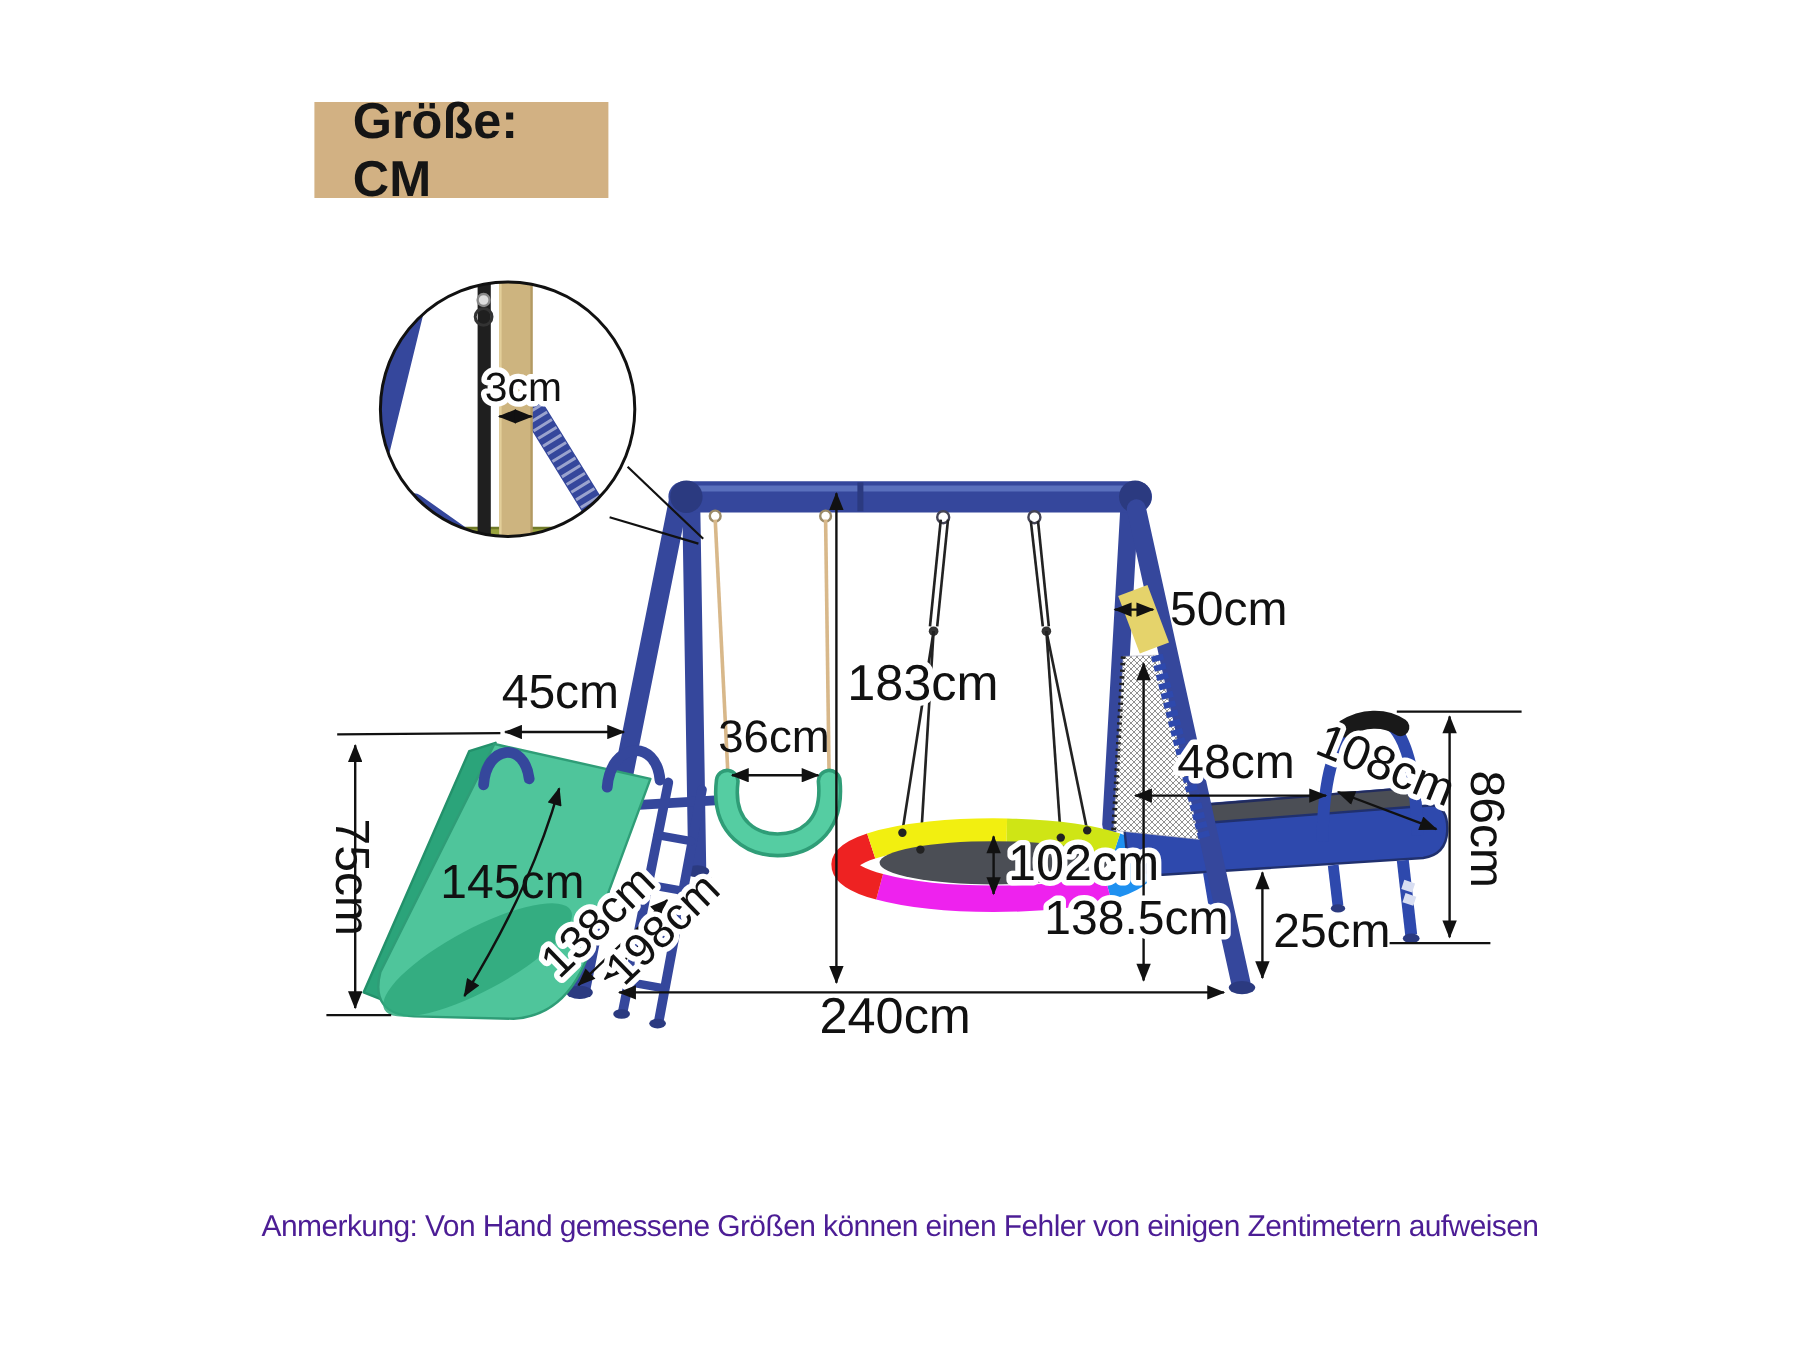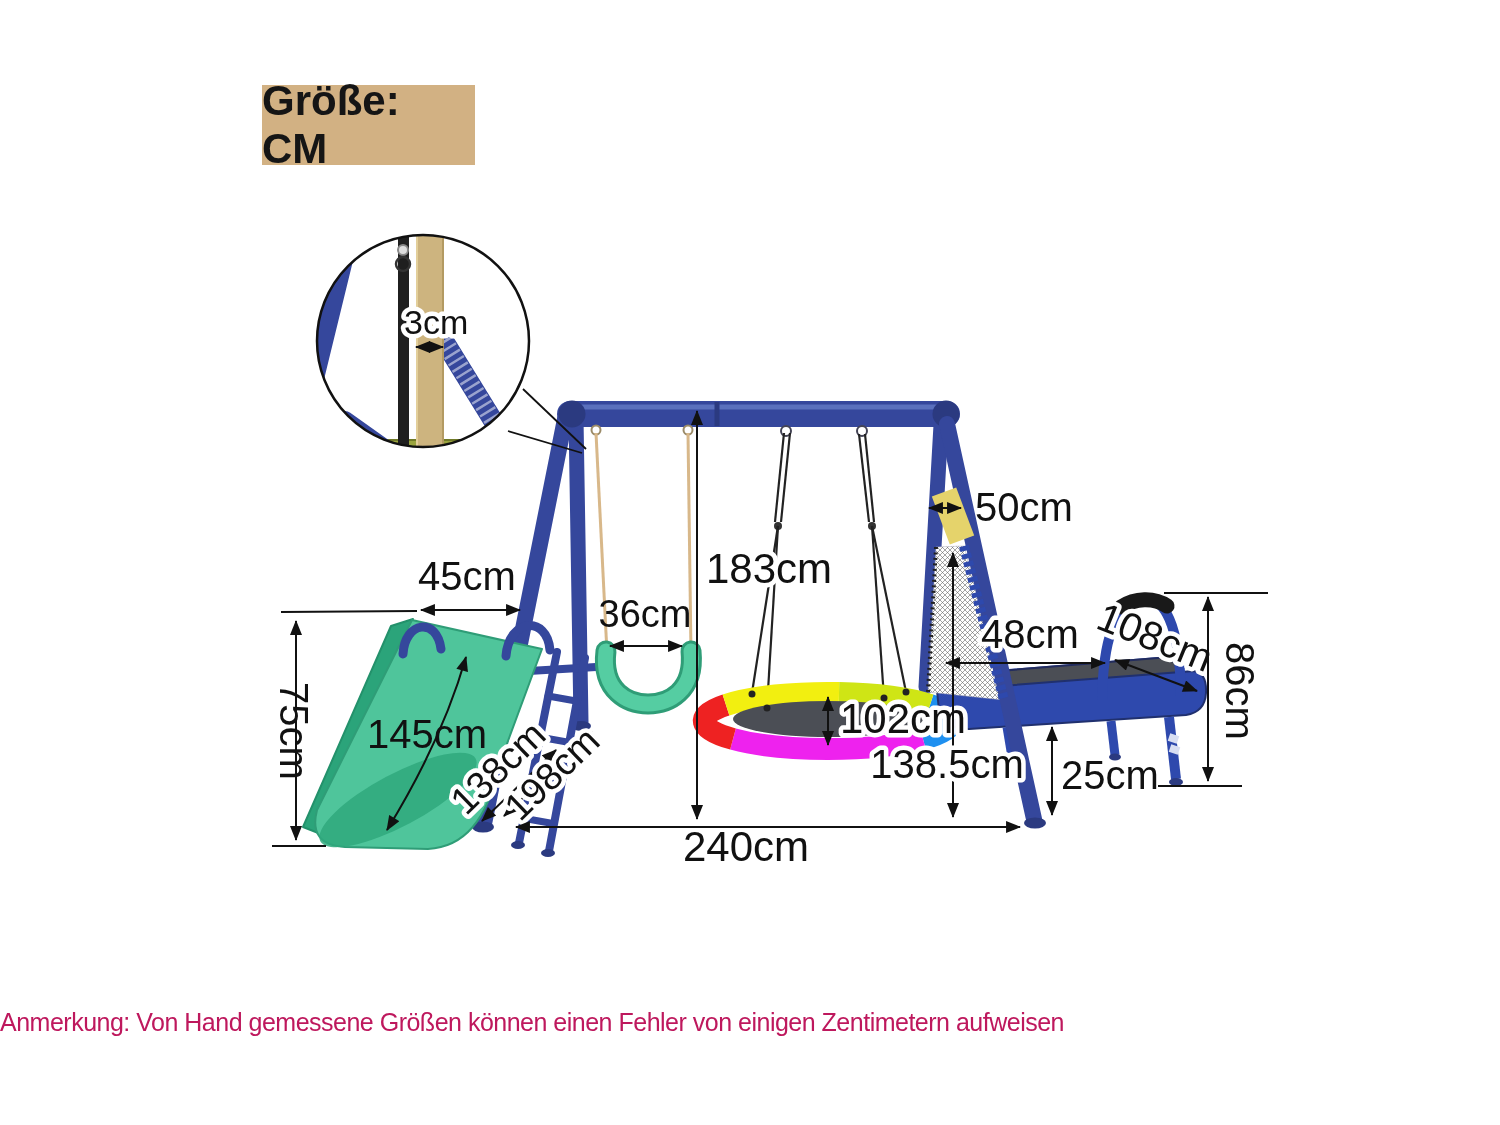--- a/index.html
+++ b/index.html
@@ -1,22 +1,22 @@
 <!DOCTYPE html>
 <html style="--label-bg: #d2b183; --frame-blue: #35479c; --frame-dark: #2b3a80; --trampoline-blue: #2e49ad; --slide-green: #4fc59b; --slide-green-dark: #2ba47a; --seat-green: #55cda2; --pad-yellow: #e5d36b; --rope-tan: #d8b88a; --mat-gray: #4b4e55; --ground-green: #9aa43e; --wood-tan: #cdb47f; --nest-yellow: #f2ef10; --nest-green: #cfe515; --nest-blue: #1e90f0; --nest-magenta: #ee22ee; --nest-red: #ee2222;"><head>
 <meta charset="utf-8">
 <style>
   html,body{margin:0;padding:0;background:#fff;}
   .canvas{position:relative;width:1500px;height:1125px;background:#fff;overflow:hidden;
           font-family:"Liberation Sans",sans-serif;}
   .size-label{position:absolute;left:262px;top:85px;width:213px;height:80px;
               background:var(--label-bg,#d2b183);display:flex;align-items:center;justify-content:center;
-              font-size:42px;font-weight:bold;color:#151515;}
-  .note{position:absolute;left:0;right:0;top:1008px;
-        font-size:25px;letter-spacing:-0.5px;color:#be185d;}
+              font-size:42px;font-weight:bold;color:#151515;padding-left:32px;}
+  .note{position:absolute;left:0;right:0;top:1008px;text-align:center;
+        font-size:25px;letter-spacing:-0.5px;color:#4c1d95;}
   svg{position:absolute;left:0;top:0;}
   
   .dim-line{stroke:#111;stroke-width:2;fill:none;}
   .dim-thin{stroke:#111;stroke-width:1.8;fill:none;}
   .dim-text{font:400 40px "Liberation Sans",sans-serif;fill:#111;}
   .dim-text-lg{font:400 42px "Liberation Sans",sans-serif;fill:#111;}
   .dim-text-md{font:400 38px "Liberation Sans",sans-serif;fill:#111;}
   .dim-text-sm{font:400 34px "Liberation Sans",sans-serif;fill:#111;}
   .halo{paint-order:stroke;stroke:#fff;stroke-width:9px;stroke-linejoin:round;}
   

